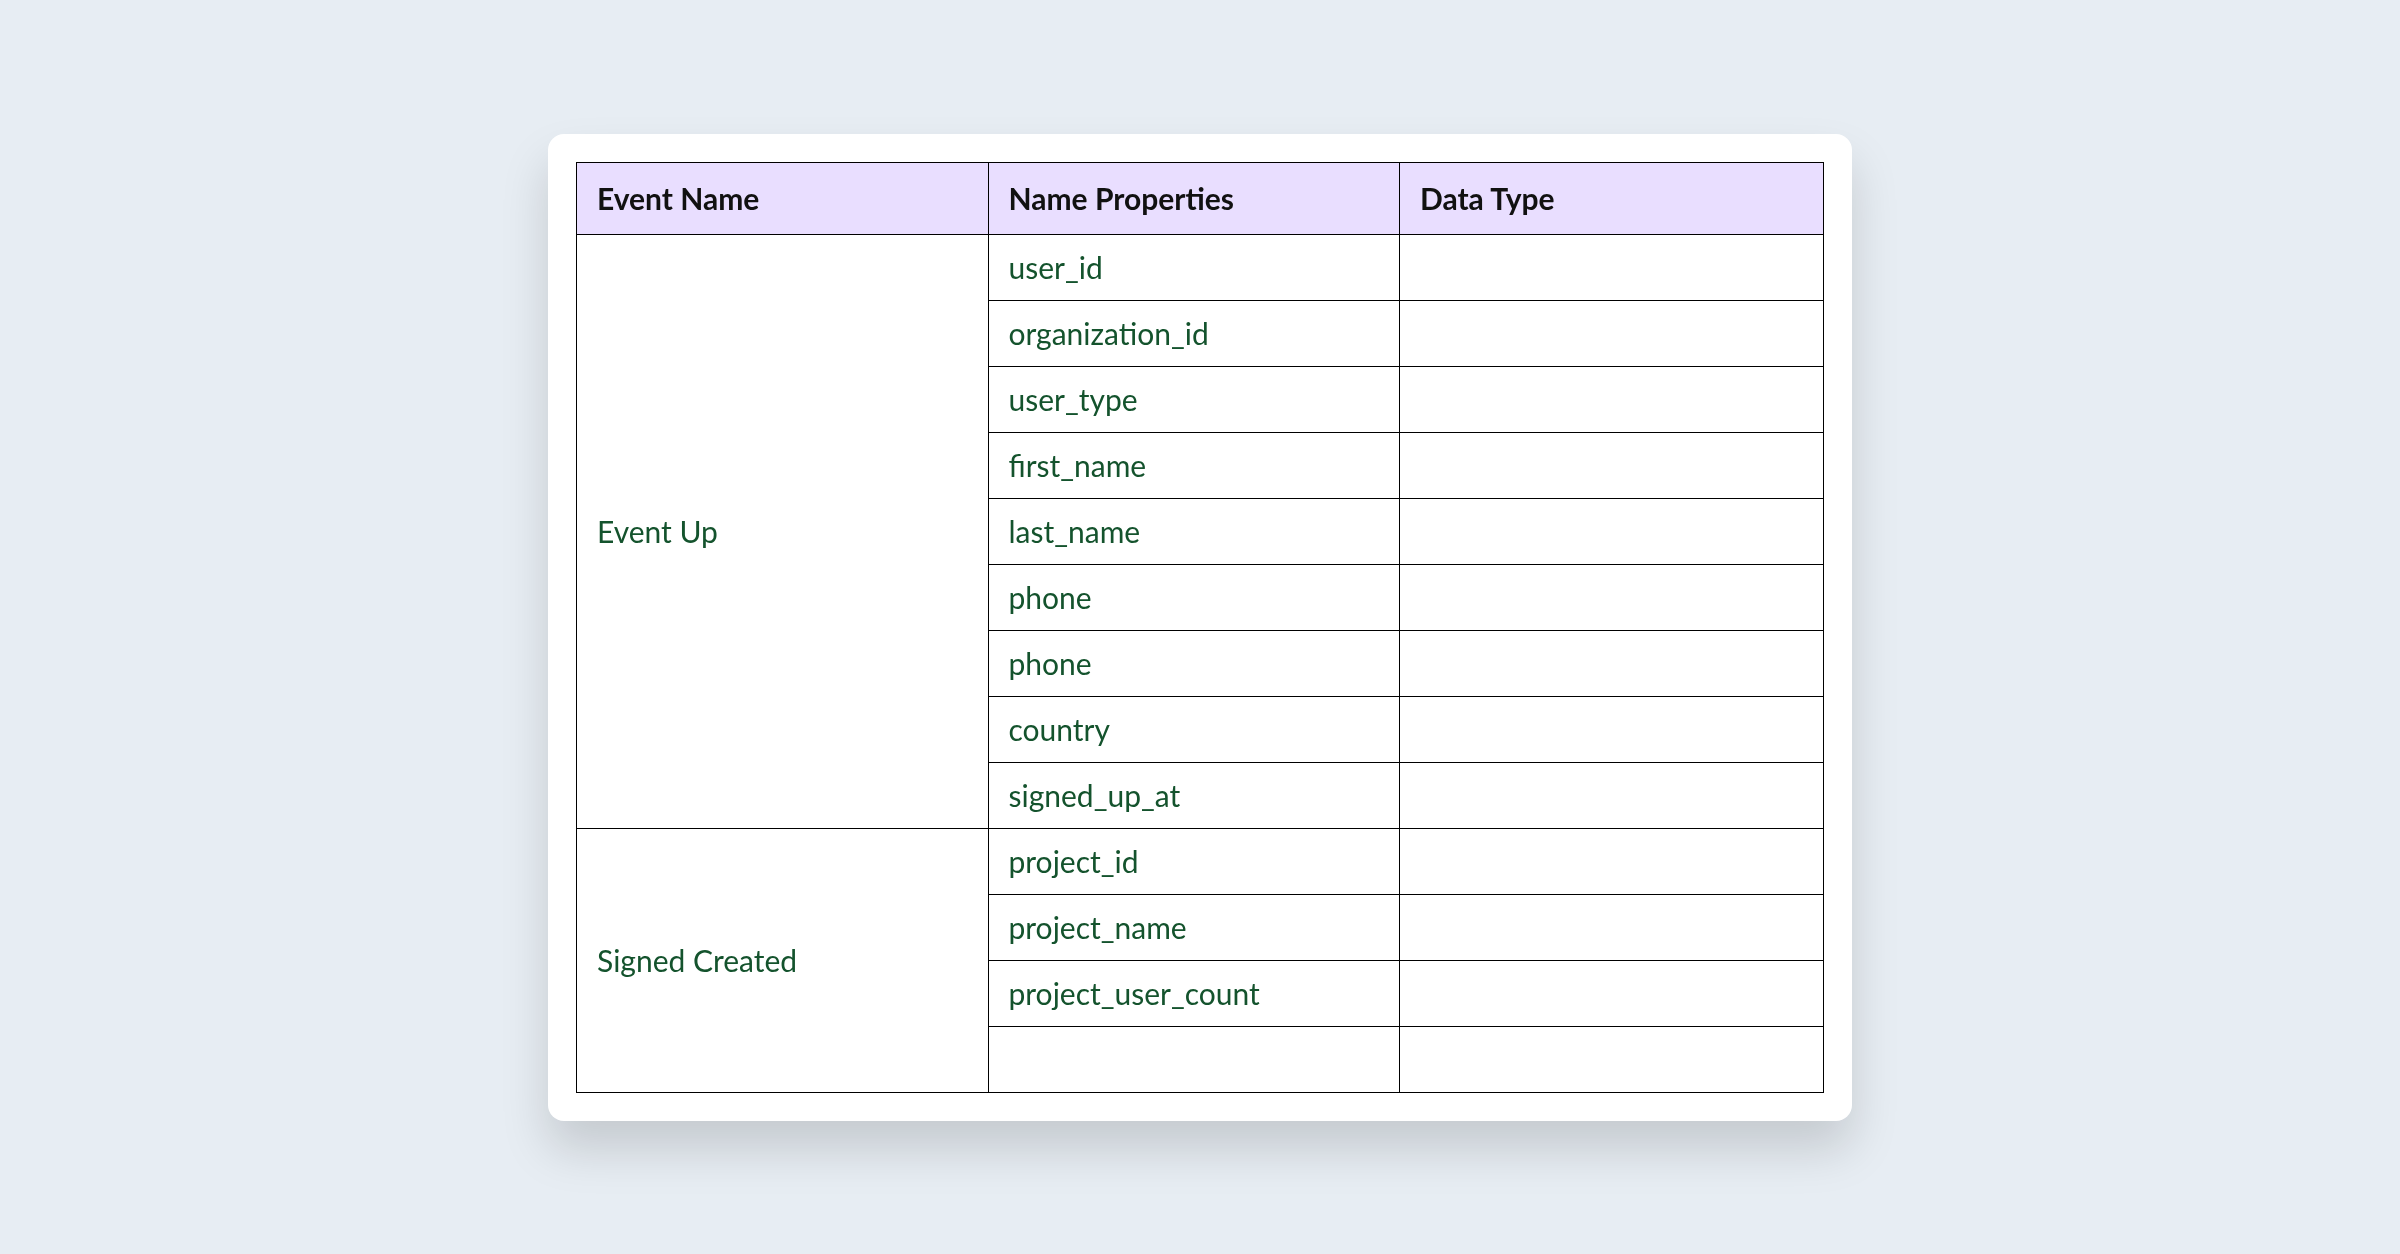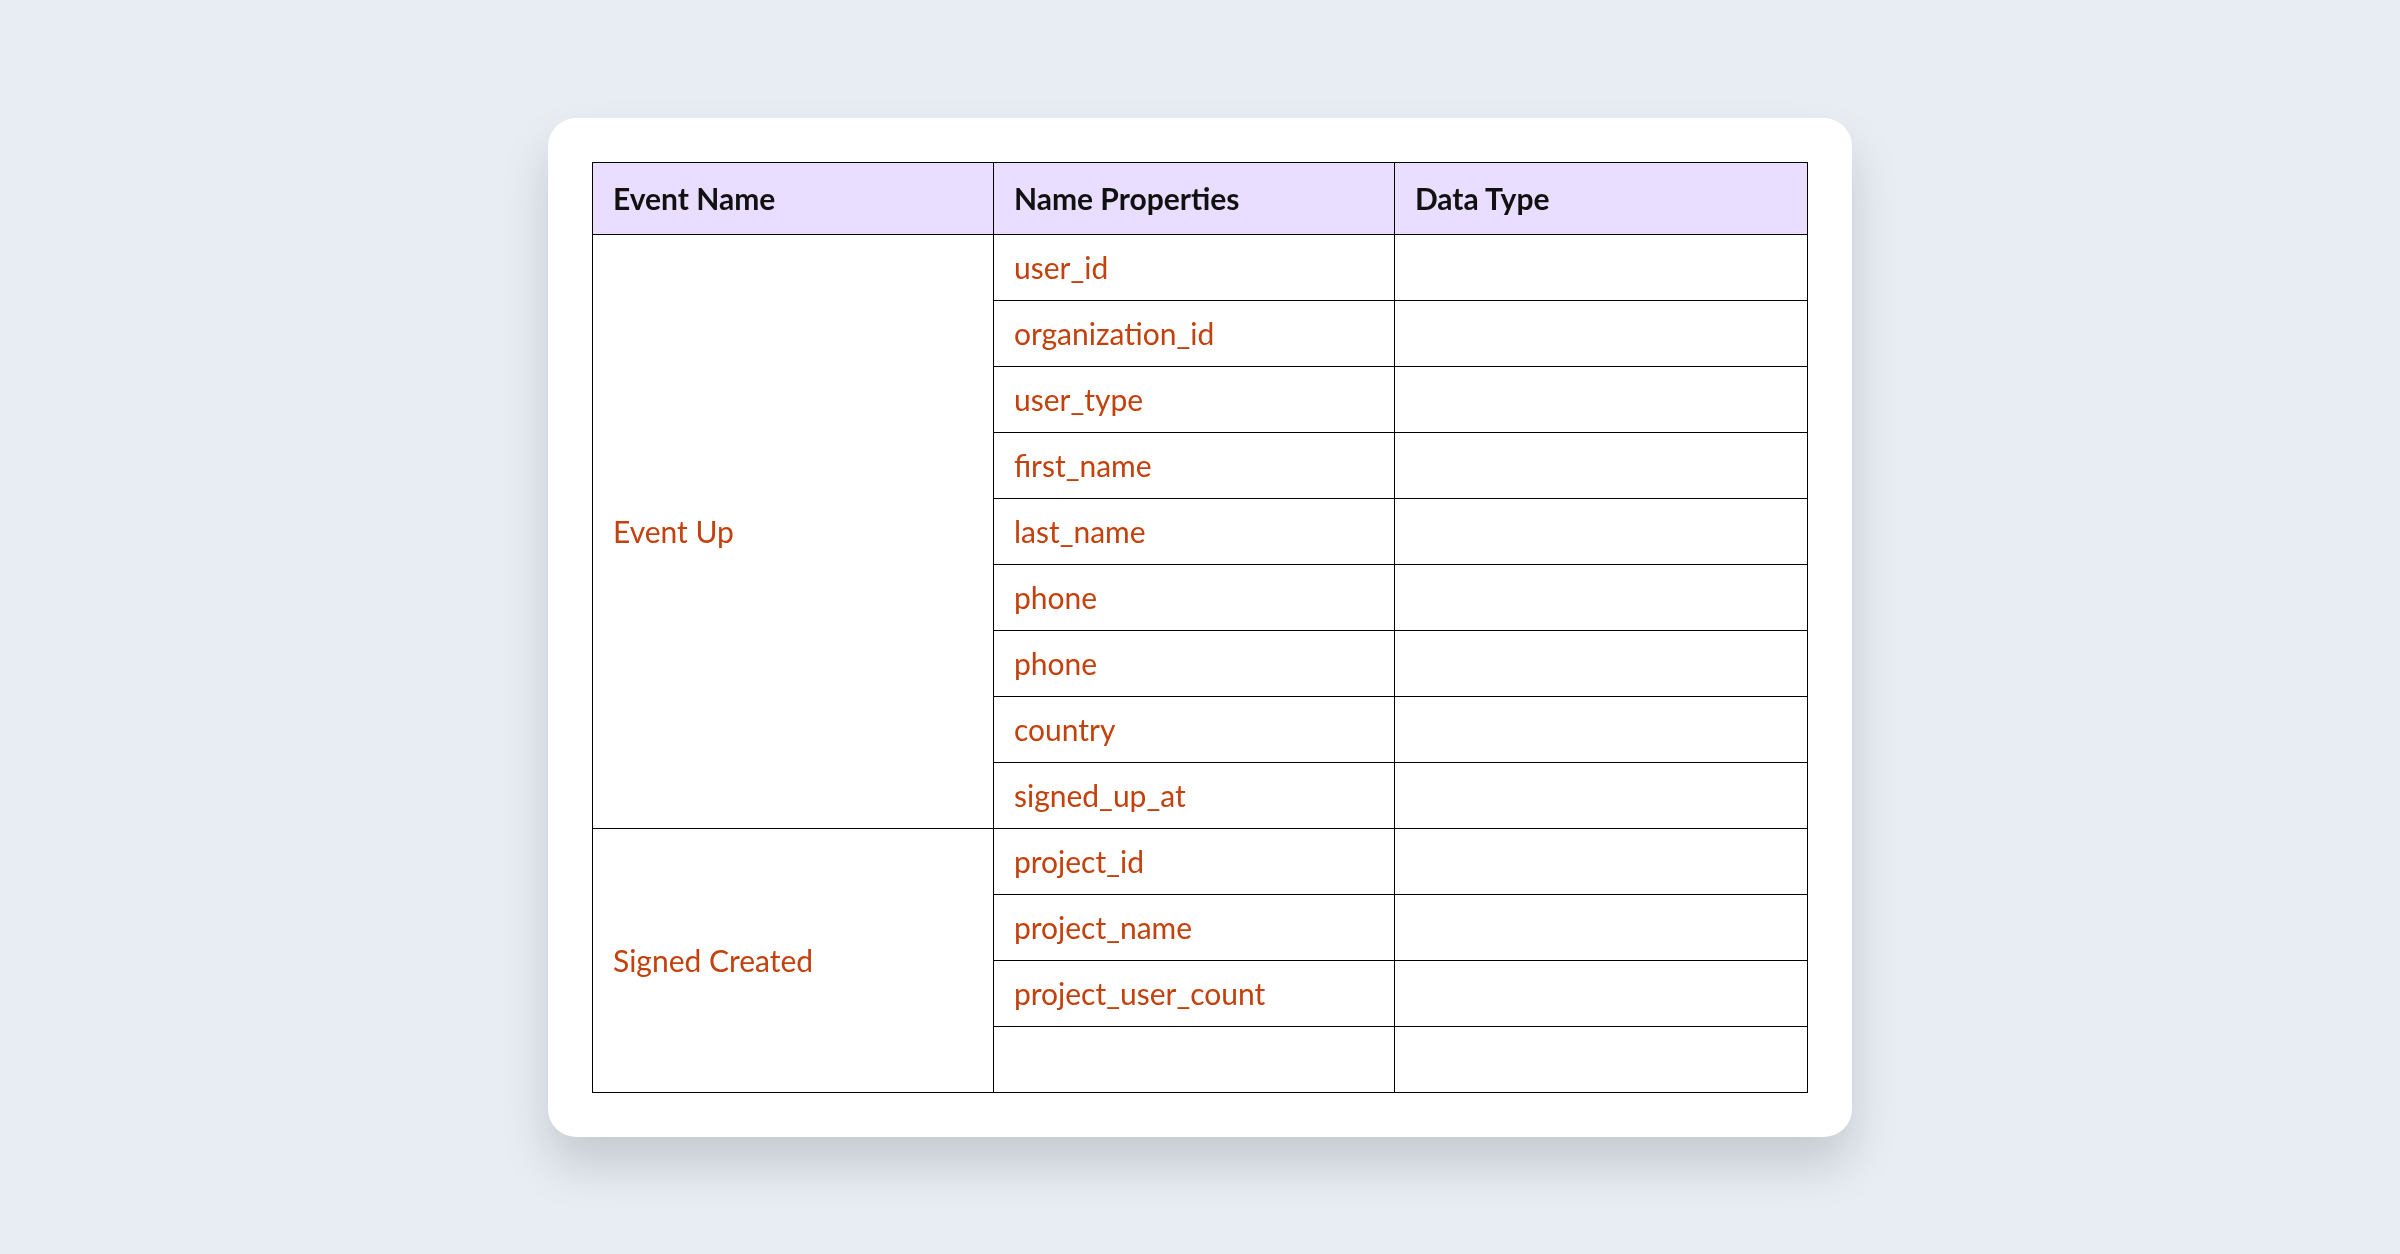--- a/index.html
+++ b/index.html
@@ -12,22 +12,22 @@
       height: 1254px;
       background: #e7edf3;
       display: flex;
       align-items: center;
       justify-content: center;
       font-family: 'Segoe UI', 'Lato', -apple-system, BlinkMacSystemFont, sans-serif;
       transform-origin: top left;
     }
     .card {
       background: #ffffff;
-      border-radius: 28px;
-      padding: 44px;
+      border-radius: 16px;
+      padding: 28px;
       box-shadow: 0 28px 48px rgba(0,0,0,0.15);
       width: 1304px;
     }
     table {
       border-collapse: collapse;
       width: 100%;
       table-layout: fixed;
     }
     th, td {
       border: 1.5px solid #000000;
@@ -38,21 +38,21 @@
       height: 66px;
     }
     th {
       background: #e9deff;
       font-weight: 700;
       color: #111;
       height: 72px;
     }
     td {
       font-weight: 400;
-      color: #c2410c;
+      color: #14532d;
     }
     col.c1 { width: 33%; }
     col.c2 { width: 33%; }
     col.c3 { width: 34%; }
   </style>
 </head>
 <body>
 
 <div class="card">
   <table>

